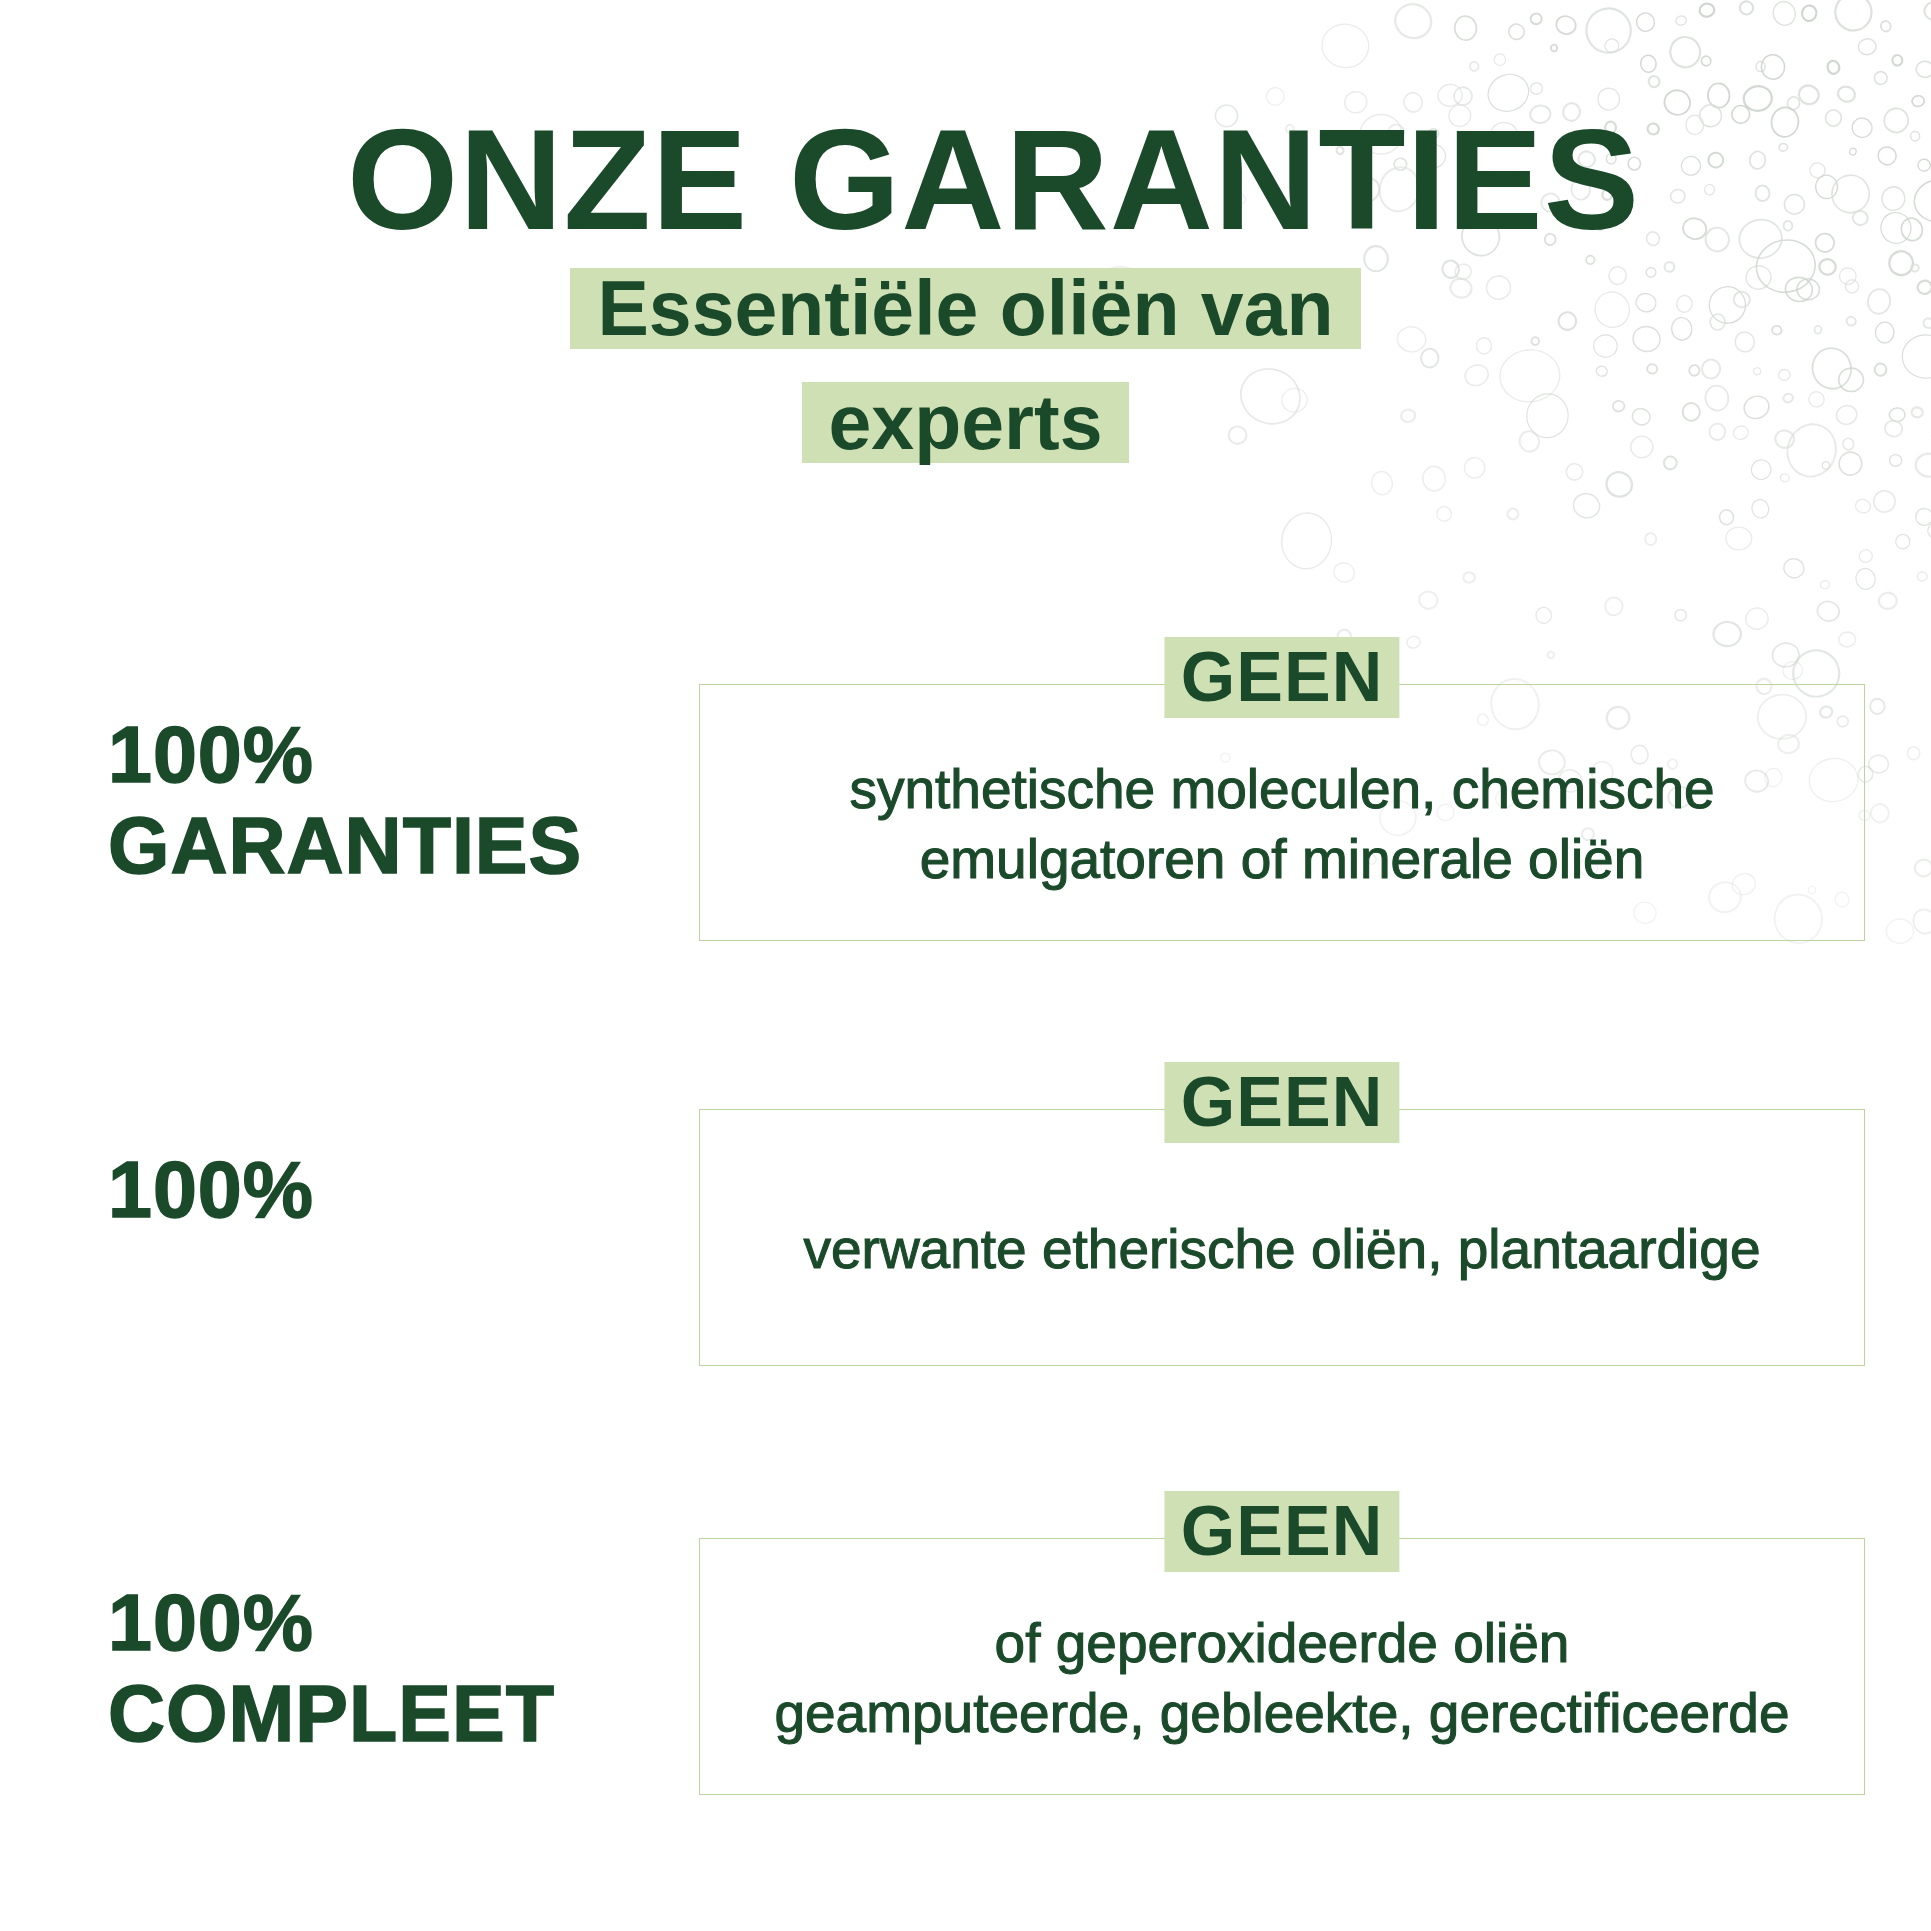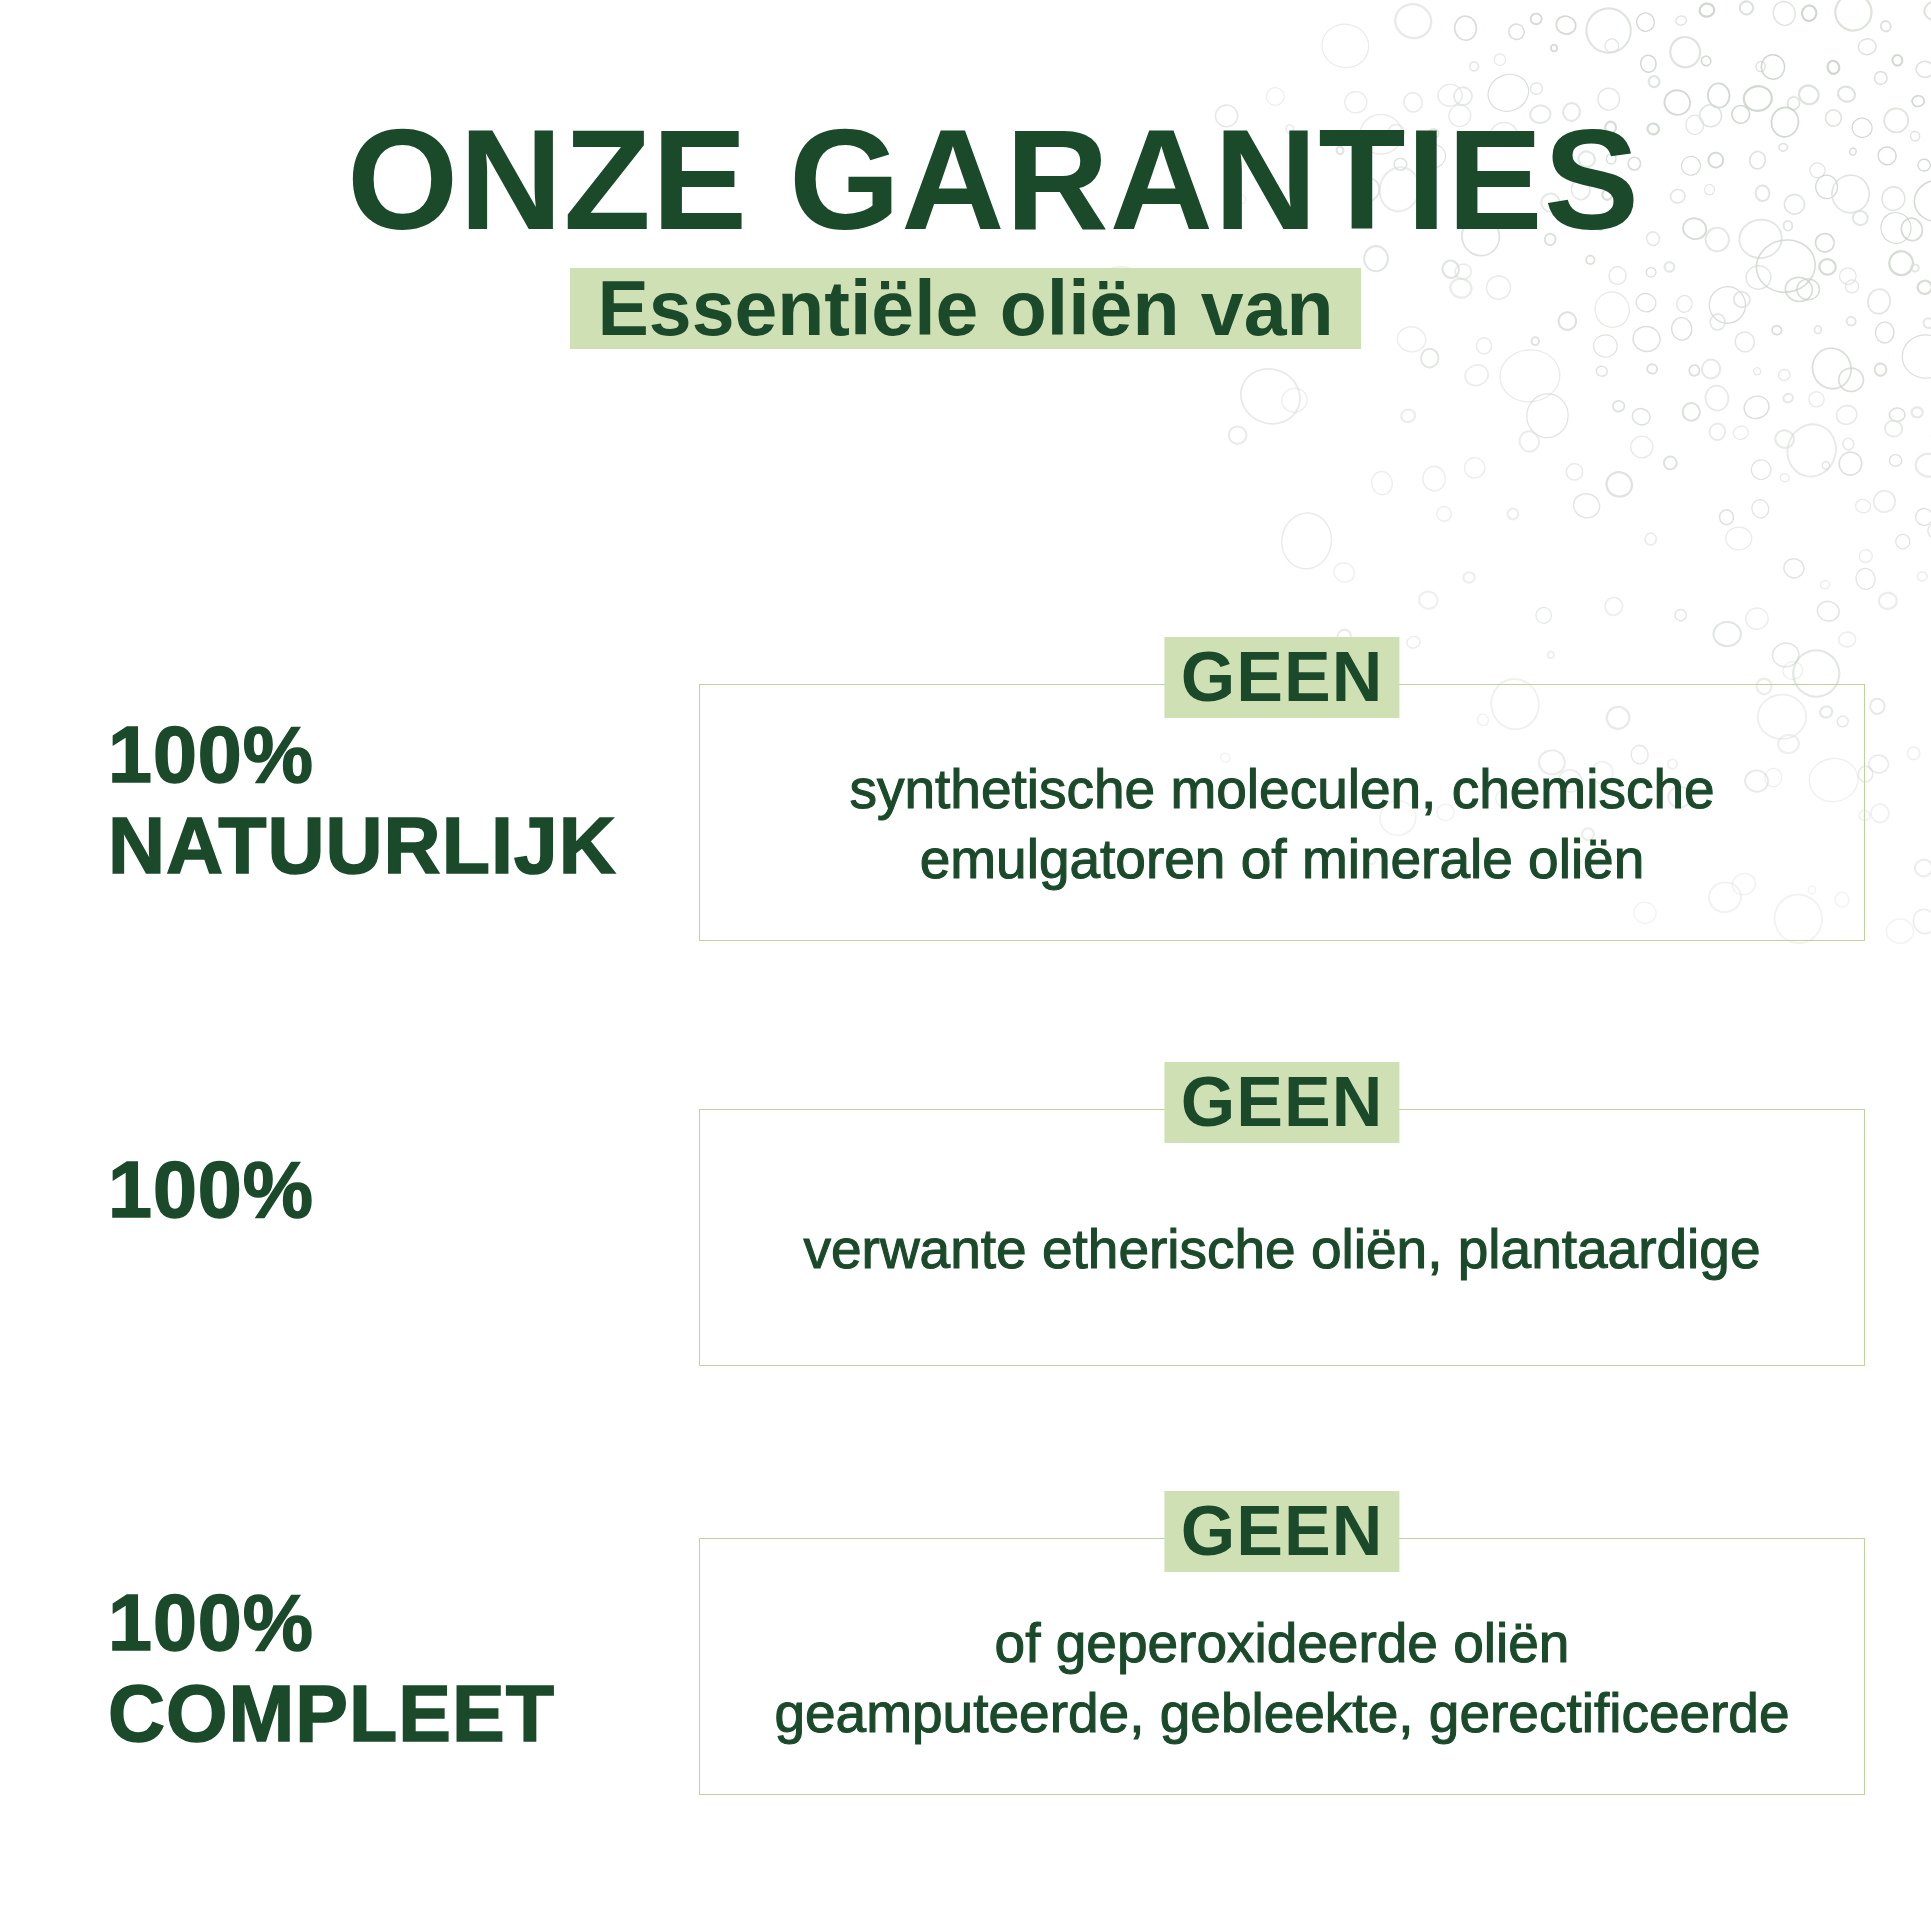--- a/index.html
+++ b/index.html
@@ -366,24 +366,27 @@
     <ellipse cx="993.2" cy="954.1" rx="11.2" ry="12.6" transform="rotate(-12.9 993.2 954.1)" fill="none" stroke="#c9d0c9" stroke-width="1.84" opacity="0.36"></ellipse>
   </svg>
 
 <div class="content">
 
   <div class="page-title">ONZE GARANTIES</div>
 
   <div class="subtitle-line l1">
     <span class="hl">Essentiële oliën van</span>
   </div>
+  <div class="subtitle-line l2">
+    <span class="hl">experts</span>
+  </div>
 
   <div class="row-label r1">
     <div>100%</div>
-    <div>NATUURLIJK</div>
+    <div>GARANTIES</div>
   </div>
   <div class="gbox b1">
     <div class="geen-badge">GEEN</div>
     <div class="gbox-text">synthetische moleculen, chemische</div>
     <div class="gbox-text">emulgatoren of minerale oliën</div>
   </div>
 
   <div class="row-label r2">
     <div>100%</div>
   </div>

